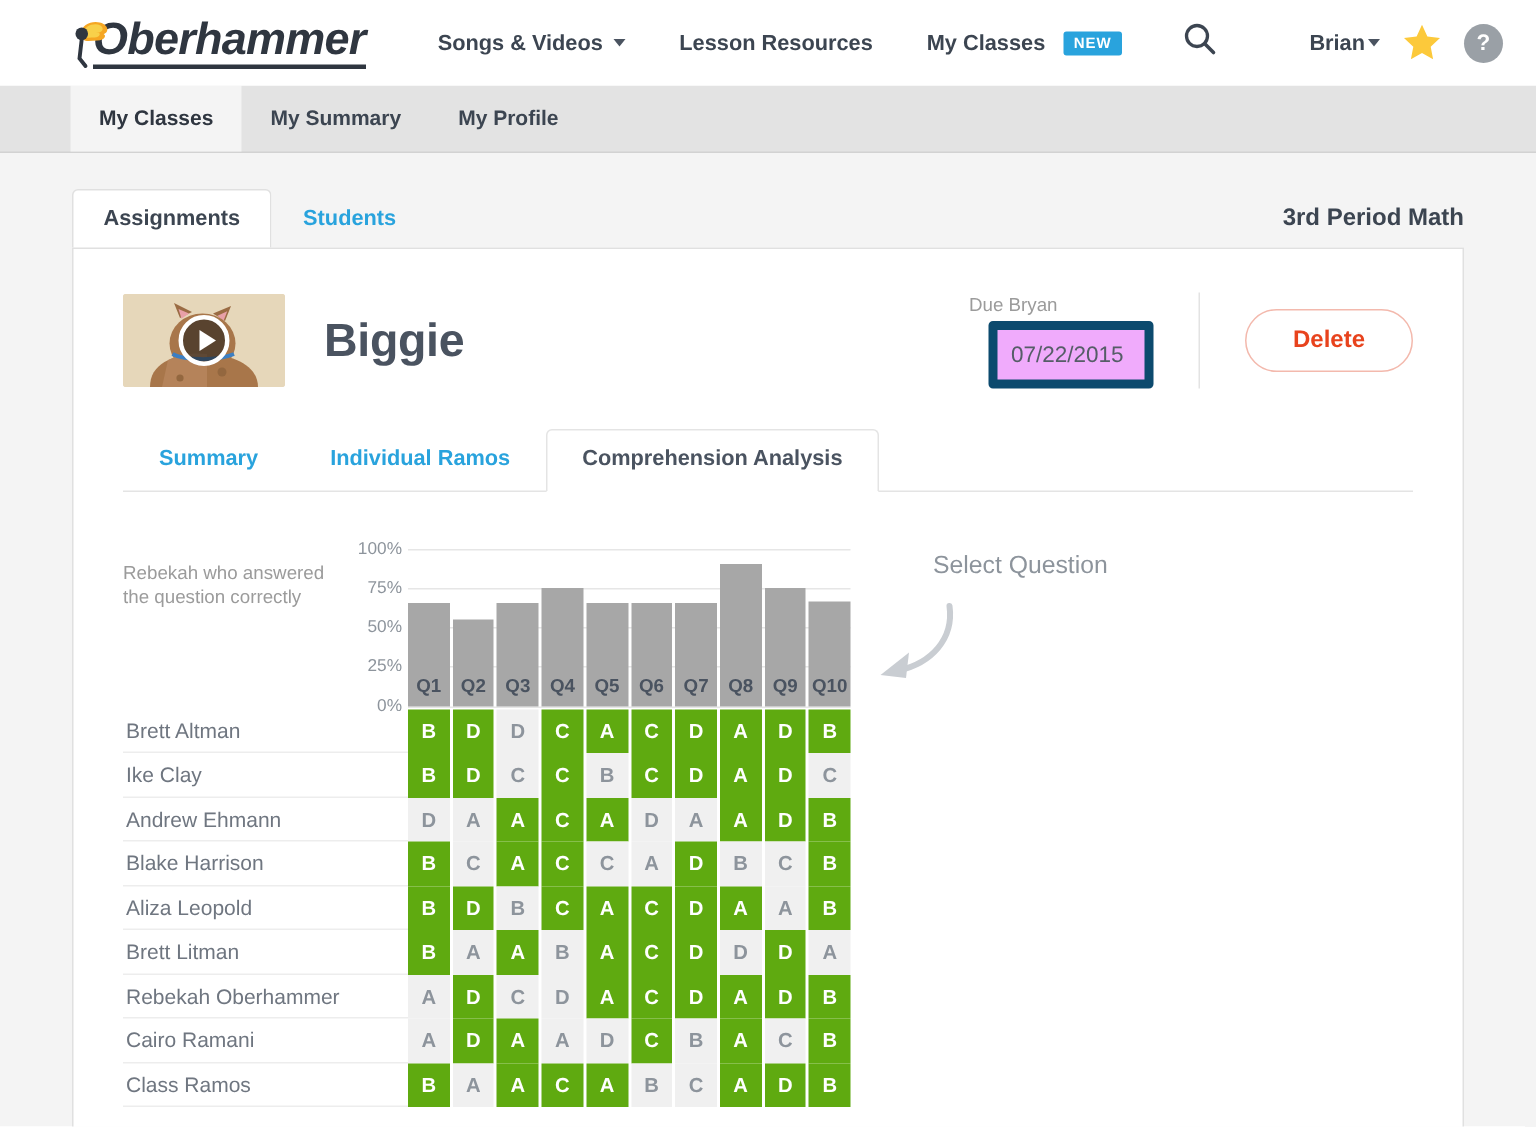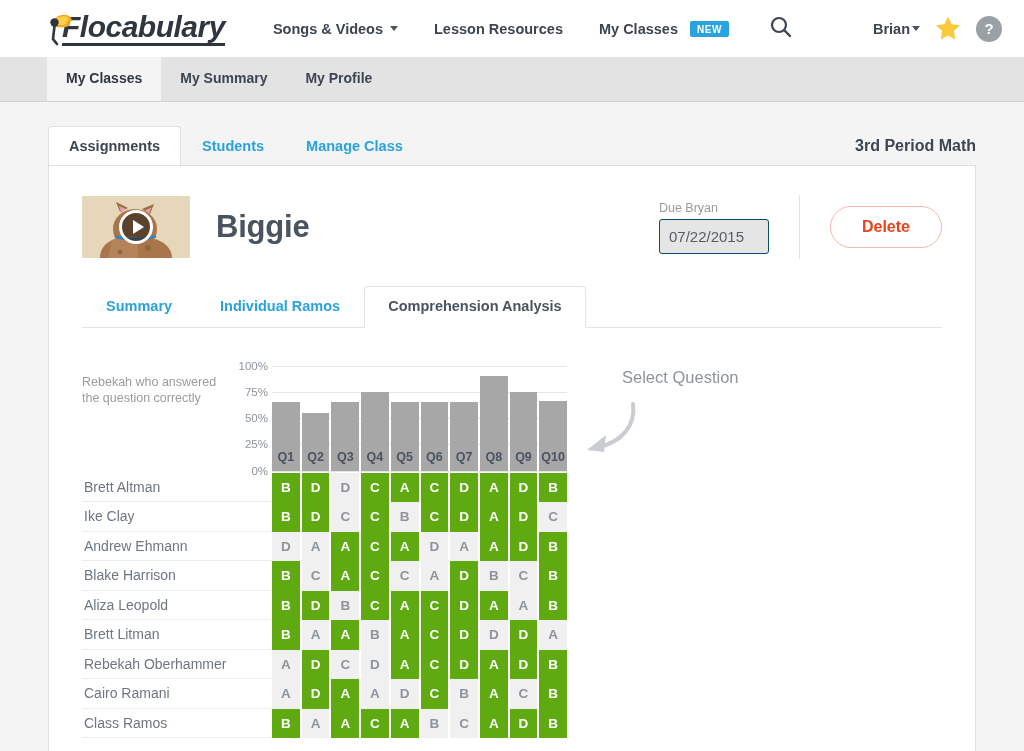--- a/index.html
+++ b/index.html
@@ -228,28 +228,29 @@
     align-items: center;
   }
   .due-fields { text-align: left; padding-right: 30px; }
   .due-label {
     font-size: 12.5px;
     color: #9b9b9b;
     margin-bottom: 4px;
   }
   .due-input {
     width: 110px;
-    border: 1px solid #0c4a6e;
-    background: #e5e5e5;
+    border: 6px solid #0c4a6e;
+    background: #f0abfc;
     border-radius: 3px;
     padding: 8px 9px;
     font-size: 15px;
     color: #555d67;
     font-family: "Liberation Sans", sans-serif;
     outline: none;
+    margin-left: 13px;
   }
   .divider-v {
     width: 1px;
     height: 64px;
     background: #e3e3e3;
     margin-right: 30px;
   }
   .delete-btn {
     border: 1px solid #f3b9ad;
     color: #e8431d;
@@ -405,21 +406,21 @@
 <div class="topnav">
   <div class="logo">
     <span class="logo-mark">
       <svg width="34" height="38" viewBox="0 0 34 38">
         <path d="M10 12 C10 4, 20 2, 25 5 C30 8, 27 13, 22 12 C28 10, 27 16, 21 16 C16 16, 10 18, 10 12 Z" fill="#f5a623"></path>
         <path d="M12 11 C12 6, 19 4, 23 6 C26 8, 24 11, 20 11 C24 10, 23 14, 19 14 C15 14, 12 15, 12 11 Z" fill="#f8d04a"></path>
         <circle cx="10.5" cy="11.5" r="4.2" fill="#2f3640"></circle>
         <path d="M10.5 15 L9 28 L13 33" stroke="#2f3640" stroke-width="2.6" fill="none" stroke-linecap="round"></path>
       </svg>
     </span>
-    <span class="logo-text">Flocabulary</span>
+    <span class="logo-text">Oberhammer</span>
   </div>
 
   <div class="nav-links">
     <div class="nav-link">
       <span>Songs &amp; Videos</span>
       <span class="caret-down"></span>
     </div>
     <div class="nav-link">
       <span>Lesson Resources</span>
     </div>
@@ -466,23 +467,20 @@
 </div>
 
 <div class="page">
 
   <div class="classtabs">
     <div class="classtab active">
       <span>Assignments</span>
     </div>
     <div class="classtab">
       <span>Students</span>
-    </div>
-    <div class="classtab">
-      <span>Manage Class</span>
     </div>
     <div class="class-title">3rd Period Math</div>
   </div>
 
   <div class="card">
 
     <div class="assign-header">
       <div class="thumb">
         <svg width="108" height="62" viewBox="0 0 108 62" style="position:absolute;left:0;top:0;">
           <rect width="108" height="62" fill="#e6d7ba"></rect>

